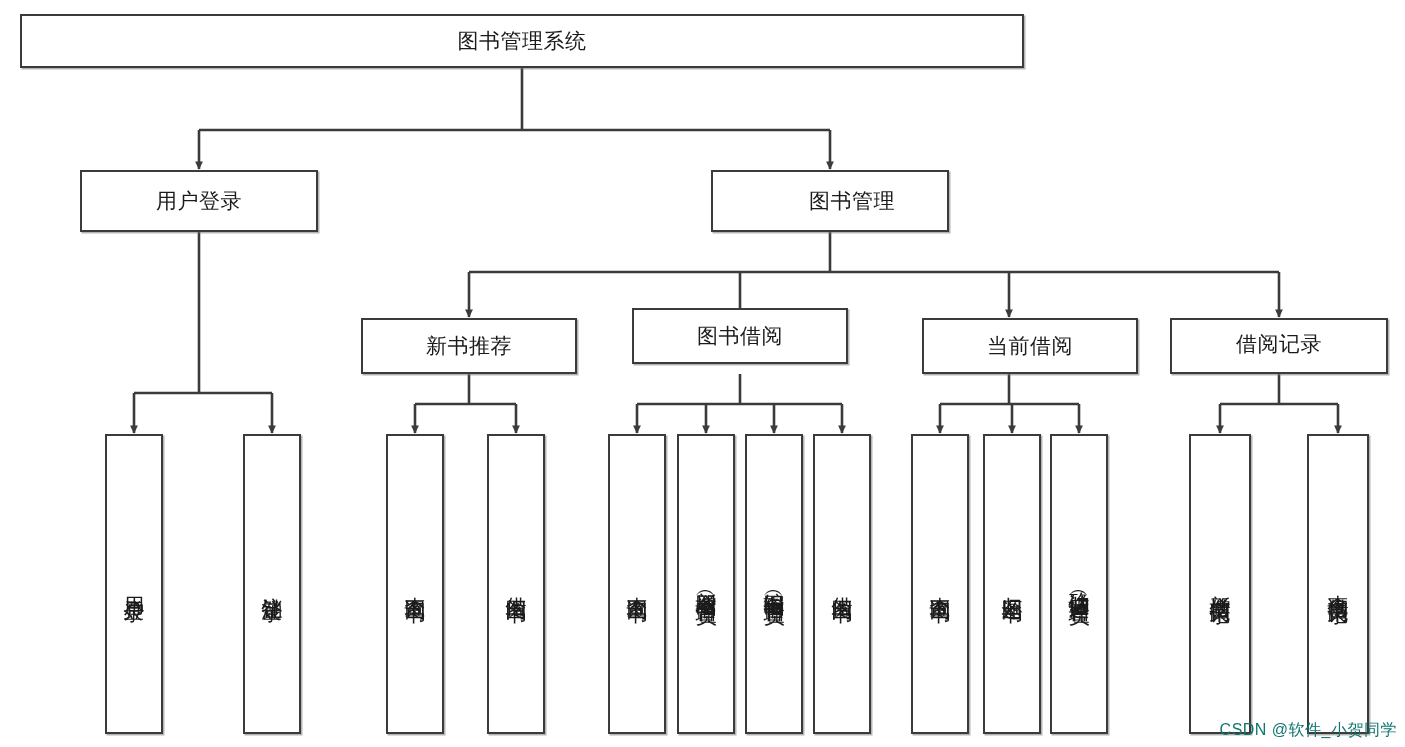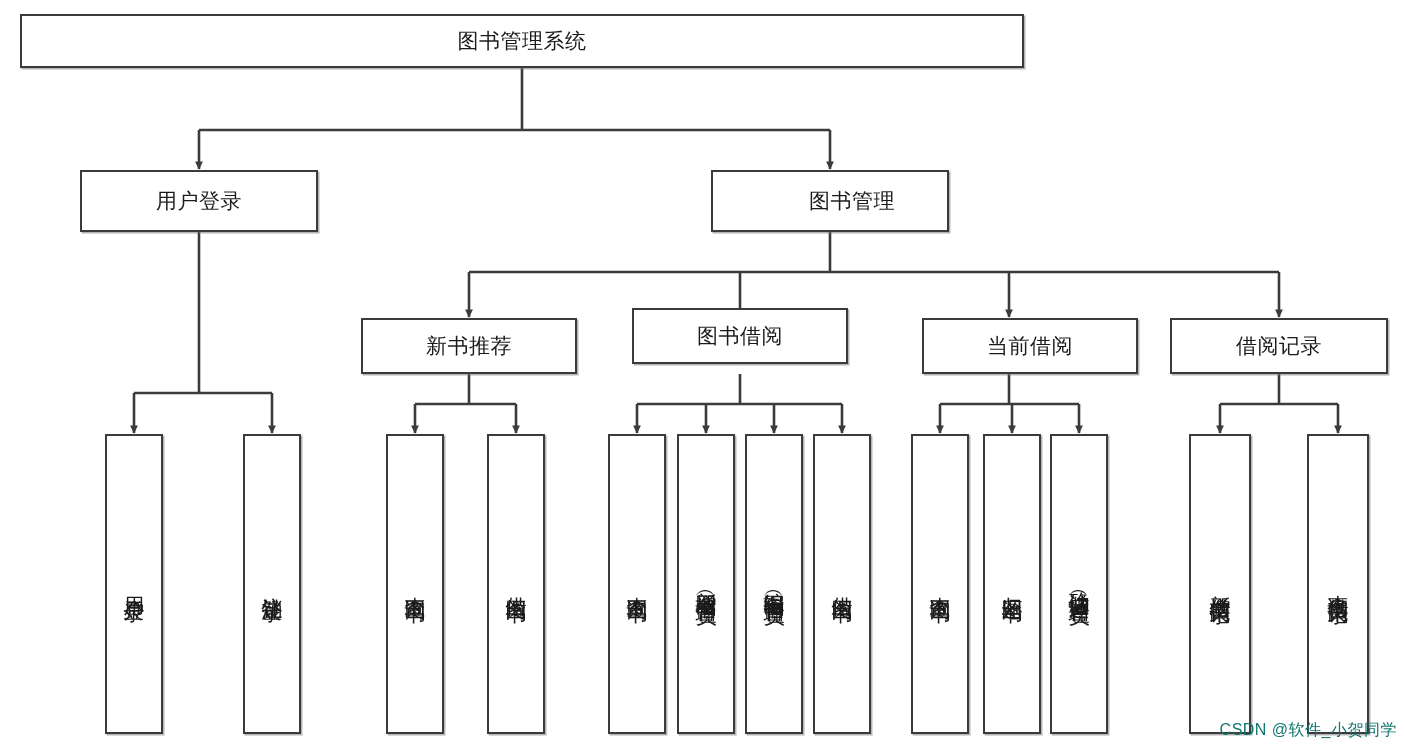--- a/index.html
+++ b/index.html
@@ -128,21 +128,21 @@
       </div>
       <div class="node horiz" style="left: 361px; top: 318px; width: 216px; height: 56px;">
         <div class="label">新书推荐</div>
       </div>
       <div class="node horiz" style="left: 632px; top: 308px; width: 216px; height: 56px;">
         <div class="label">图书借阅</div>
       </div>
       <div class="node horiz" style="left: 901px; top: 318px; width: 216px; height: 56px; margin-left: 21px;">
         <div class="label">当前借阅</div>
       </div>
-      <div class="node horiz" style="left: 1170px; top: 318px; width: 218px; height: 56px;">
+      <div class="node horiz" style="left: 1170px; top: 318px; width: 218px; height: 56px; font-family: Liberation Mono, monospace;">
         <div class="label">借阅记录</div>
       </div>
       <div class="node vert" style="left: 105px; top: 434px; width: 58px; height: 300px;">
         <div class="label">用户登录</div>
       </div>
       <div class="node vert" style="left: 243px; top: 434px; width: 58px; height: 300px;">
         <div class="label">注销登录</div>
       </div>
       <div class="node vert" style="left: 386px; top: 434px; width: 58px; height: 300px;">
         <div class="label">查询图书</div>

